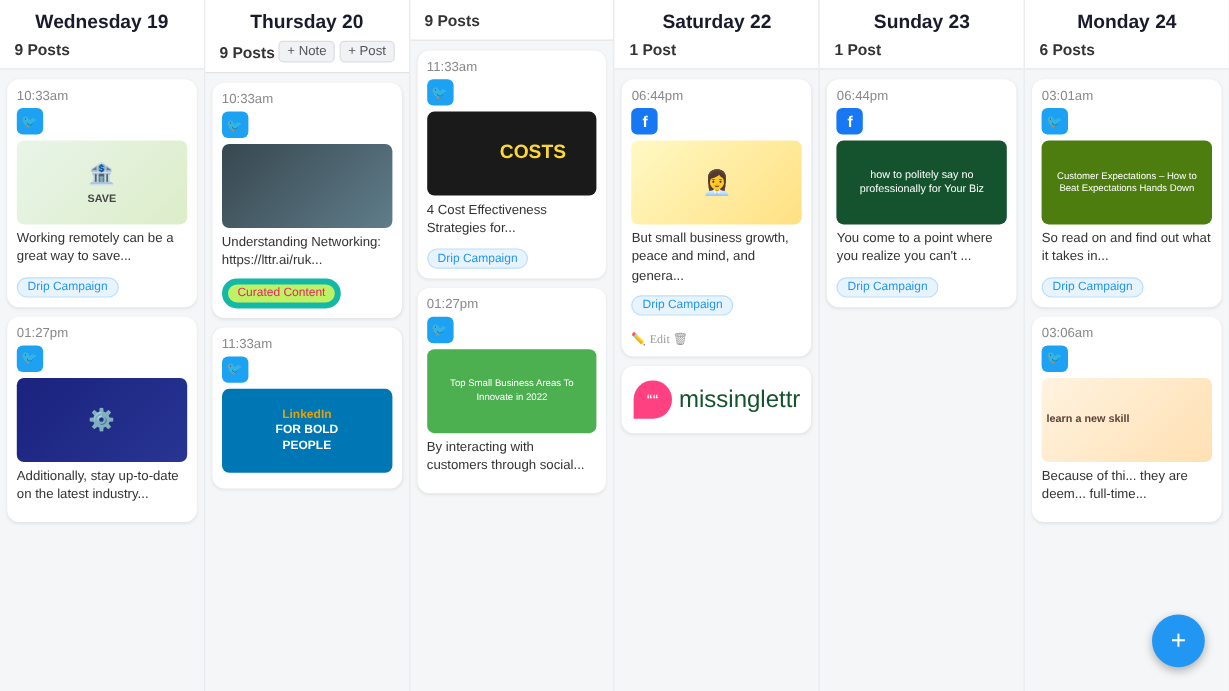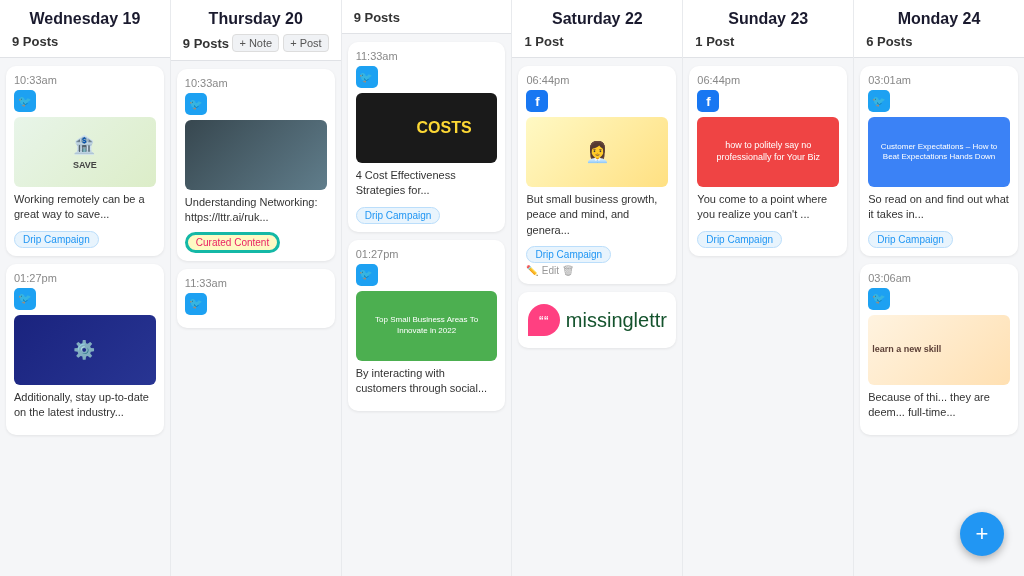--- a/index.html
+++ b/index.html
@@ -104,21 +104,21 @@
       margin-bottom: 6px;
     }
     .tag-badge {
       display: inline-block;
       font-size: 10px;
       border-radius: 20px;
       padding: 2px 8px;
       font-weight: 500;
     }
     .tag-drip { background: #e8f4fd; color: #2196f3; border: 1px solid #bbdefb; }
-    .tag-curated { background: #fef9c3; color: #e91e63; border: 3px solid #14b8a6; text-align: center; }
+    .tag-curated { background: #bef264; color: #e91e63; border: 5px solid #14b8a6; text-align: center; }
     .tag-edit { color: #999; font-size: 10px; }
 
     
     .img-save {
       background: linear-gradient(135deg, #e8f5e9, #c8e6c9);
       font-size: 9px;
       color: #555;
       flex-direction: column;
       gap: 2px;
     }
@@ -209,21 +209,22 @@
       font-size: 22px;
       cursor: pointer;
       box-shadow: 0 3px 8px rgba(0,0,0,0.3);
       z-index: 100;
     }
 
     .actions-row {
       display: flex;
       align-items: flex-end;
       gap: 4px;
-      margin-top: 2px;
+      margin-top: 14px;
+      font-family: Liberation Serif, serif;
     }
 
     .day-meta-row {
       display: flex;
       align-items: center;
       justify-content: space-between;
     }
     .btn-group {
       display: flex;
       gap: 4px;
@@ -254,21 +255,23 @@
         <div class="day-meta-row">
           <span class="post-count">9 Posts</span>
           <div class="btn-group">
             <button class="btn-note">+ Note</button>
             <button class="btn-post">+ Post</button>
           </div>
         </div>
       </div>
       <div class="day-body">
         <div class="post-card"><div class="post-time">10:33am</div><div class="social-icon twitter-icon" style="font-size: 11px;">🐦</div><div class="post-image img-networking" style="background: linear-gradient(135deg, rgb(55, 71, 79), rgb(96, 125, 139)); border-radius: 6px;"></div><div class="post-text">Understanding Networking: https://lttr.ai/ruk...</div><span class="tag-badge tag-curated">Curated Content</span></div>
-        <div class="post-card"><div class="post-time">11:33am</div><div class="social-icon twitter-icon" style="font-size: 11px;">🐦</div></div>
+        <div class="post-card"><div class="post-time">11:33am</div><div class="social-icon twitter-icon" style="font-size: 11px;">🐦</div><div class="post-image img-linkedin" style="background: rgb(0, 119, 181); display: flex; align-items: center; justify-content: center; padding: 4px;">
+            <div style="color: white; font-size: 10px; text-align: center; font-weight: bold; line-height: 1.3;"><span style="color:#e8a000">LinkedIn</span><br>FOR BOLD<br>PEOPLE</div>
+          </div></div>
       </div>
     </div>
     <div class="day-column">
       <div class="day-header">
         <div class="day-meta-row">
           <span class="post-count">9 Posts</span>
         </div>
       </div>
       <div class="day-body">
         <div class="post-card"><div class="post-time">11:33am</div><div class="social-icon twitter-icon" style="font-size: 11px;">🐦</div><div class="post-image img-costs" style="background: rgb(26, 26, 26); display: flex; align-items: center; justify-content: center; color: rgb(253, 216, 53); font-weight: bold; font-size: 16px;">COSTS</div><div class="post-text">4 Cost Effectiveness Strategies for...</div><span class="tag-badge tag-drip">Drip Campaign</span></div>
@@ -297,34 +300,34 @@
       </div>
     </div>
     <div class="day-column">
       <div class="day-header">
         <div class="day-title">Sunday 23</div>
         <div class="day-meta-row">
           <span class="post-count">1 Post</span>
         </div>
       </div>
       <div class="day-body">
-        <div class="post-card"><div class="post-time">06:44pm</div><div class="social-icon facebook-icon" style="font-size: 13px;">f</div><div class="post-image img-green-card" style="background: #ef4444; display: flex; align-items: center; justify-content: center; padding: 4px;">
+        <div class="post-card"><div class="post-time">06:44pm</div><div class="social-icon facebook-icon" style="font-size: 13px;">f</div><div class="post-image img-green-card" style="background: #14532d; display: flex; align-items: center; justify-content: center; padding: 4px;">
             <div style="color: white; font-size: 9px; text-align: center; line-height: 1.3;">how to politely say no professionally for Your Biz</div>
           </div><div class="post-text">You come to a point where you realize you can't ...</div><span class="tag-badge tag-drip">Drip Campaign</span></div>
       </div>
     </div>
     <div class="day-column">
       <div class="day-header">
         <div class="day-title">Monday 24</div>
         <div class="day-meta-row">
           <span class="post-count">6 Posts</span>
         </div>
       </div>
       <div class="day-body">
-        <div class="post-card"><div class="post-time">03:01am</div><div class="social-icon twitter-icon" style="font-size: 11px;">🐦</div><div class="post-image img-customer-exp" style="background: #3b82f6; display: flex; align-items: center; justify-content: center; padding: 4px;">
+        <div class="post-card"><div class="post-time">03:01am</div><div class="social-icon twitter-icon" style="font-size: 11px;">🐦</div><div class="post-image img-customer-exp" style="background: #4d7c0f; display: flex; align-items: center; justify-content: center; padding: 4px;">
             <div style="color: white; font-size: 8px; text-align: center; line-height: 1.3;">Customer Expectations – How to Beat Expectations Hands Down</div>
           </div><div class="post-text">So read on and find out what it takes in...</div><span class="tag-badge tag-drip">Drip Campaign</span></div>
         <div class="post-card"><div class="post-time">03:06am</div><div class="social-icon twitter-icon" style="font-size: 11px;">🐦</div><div class="post-image img-learn" style="background: linear-gradient(135deg, rgb(255, 243, 224), rgb(255, 224, 178)); display: flex; align-items: center; justify-content: flex-start; padding: 4px;">
             <div style="color: rgb(93, 64, 55); font-size: 9px; text-align: center; font-weight: bold; line-height: 1.3;">learn a new skill</div>
           </div><div class="post-text">Because of thi... they are deem... full-time...</div></div>
       </div>
     </div>
   </div>
 
 <div class="fab-button">+</div>

